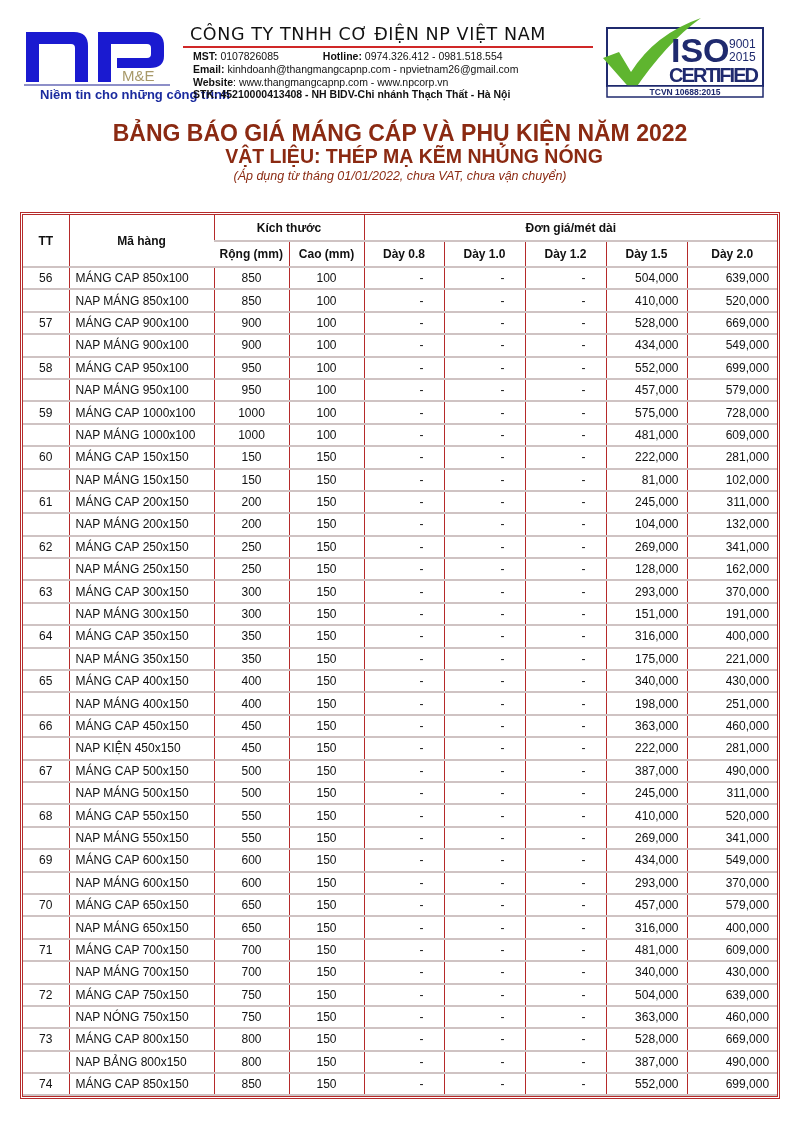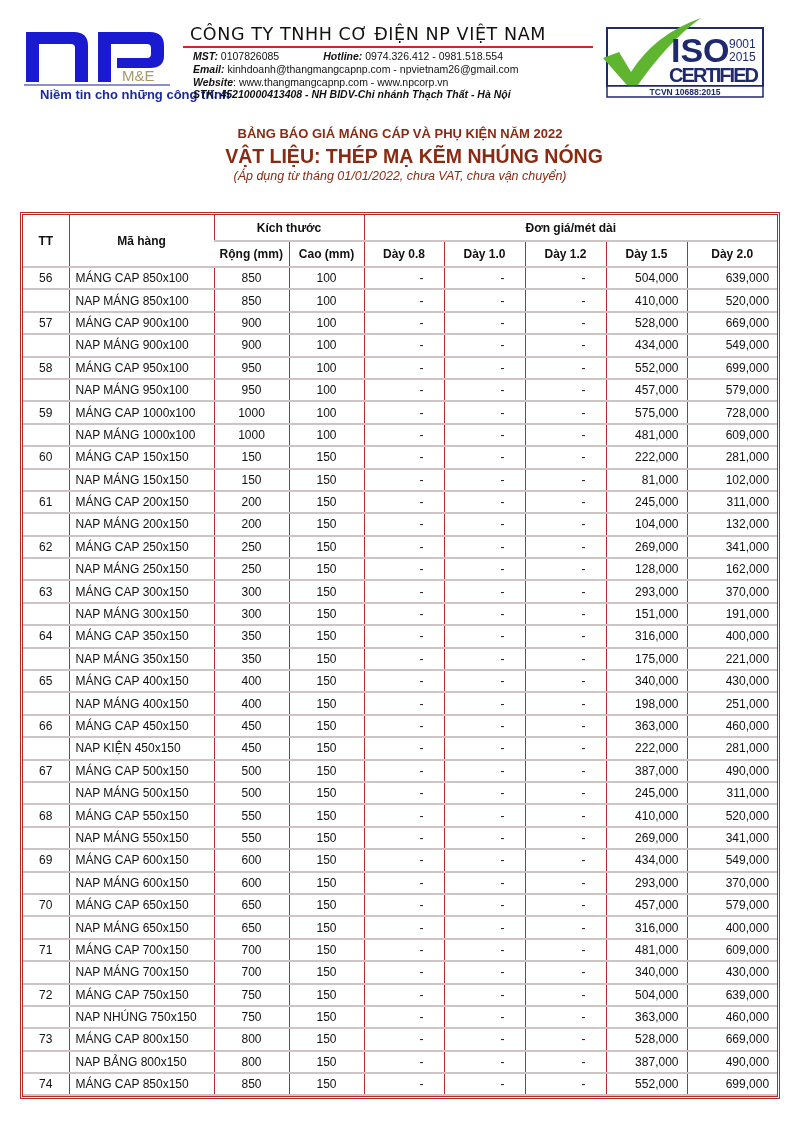--- a/index.html
+++ b/index.html
@@ -4,25 +4,25 @@
 <style>
   * { box-sizing: border-box; margin: 0; padding: 0; }
   body { width: 800px; height: 1131px; background: #ffffff; font-family: "Liberation Sans", sans-serif; color: #111; position: relative; overflow: hidden; }
   .header { position: absolute; left: 0; top: 0; width: 800px; height: 110px; }
   .logo { position: absolute; left: 22px; top: 24px; width: 150px; height: 76px; }
   .logo svg { display: block; }
   .tagline { position: absolute; left: 40px; top: 87px; font-size: 13px; font-weight: bold; color: #1a2a9e; white-space: nowrap; }
   .company { position: absolute; left: 190px; top: 24px; font-size: 17.5px; letter-spacing: 0.6px; color: #111; white-space: nowrap; font-family: "DejaVu Sans", sans-serif; }
   .redline { position: absolute; left: 183px; top: 46px; width: 410px; height: 2px; background: #d02828; }
   .info { position: absolute; left: 193px; top: 50px; font-size: 10.5px; line-height: 12.8px; color: #111; white-space: nowrap; }
-  .info b { font-weight: bold; font-style: italic; }
+  .info b { font-weight: bold; }
   .info .gap { display: inline-block; width: 44px; }
   .iso { position: absolute; left: 597px; top: 16px; width: 170px; height: 82px; }
   .titles { position: absolute; left: 0; top: 122px; width: 800px; text-align: center; color: #8b2a12; }
-  .t1 { font-size: 13px; font-weight: bold; line-height: 23px; }
+  .t1 { font-size: 23px; font-weight: bold; line-height: 23px; }
   .t2 { font-size: 19.5px; font-weight: bold; line-height: 23px; padding-left: 28px; }
   .t3 { font-size: 12.5px; font-style: italic; line-height: 16px; }
   .tablewrap { position: absolute; left: 20px; top: 212px; width: 760px; border: 3px double #b52a2a; }
   table { border-collapse: collapse; width: 100%; table-layout: fixed; font-size: 12px; }
   th, td { border-bottom: 2px solid #cfc3c3; border-left: 1.5px solid #b52a2a; padding: 0 4px; height: 22.4px; white-space: nowrap; overflow: hidden; }
   th:first-child, td:first-child { border-left: none; }
   th { font-weight: bold; text-align: center; font-size: 12px; }
   thead tr.h1 th { height: 26px; }
   thead tr.h2 th { height: 26px; }
   td.c { text-align: center; }
@@ -470,21 +470,21 @@
           <td class="c">750</td>
           <td class="c">150</td>
           <td class="dash">-</td>
           <td class="dash">-</td>
           <td class="dash">-</td>
           <td class="r">504,000</td>
           <td class="r">639,000</td>
         </tr>
         <tr>
           <td class="c"></td>
-          <td class="l">NAP NHÚNG 750x150</td>
+          <td class="l">NAP NÓNG 750x150</td>
           <td class="c">750</td>
           <td class="c">150</td>
           <td class="dash">-</td>
           <td class="dash">-</td>
           <td class="dash">-</td>
           <td class="r">363,000</td>
           <td class="r">460,000</td>
         </tr>
         <tr>
           <td class="c">73</td>

